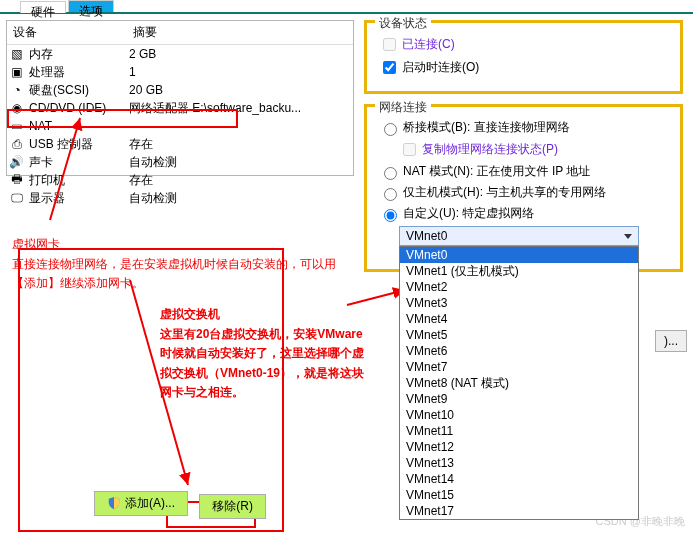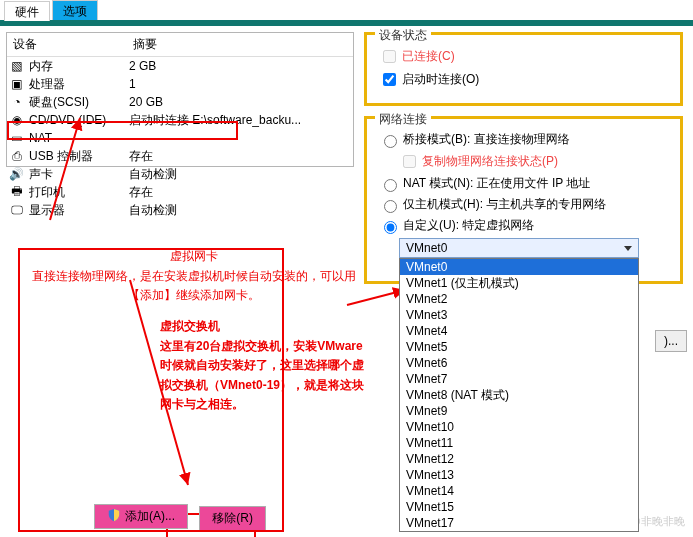--- a/index.html
+++ b/index.html
@@ -1,22 +1,22 @@
 <!DOCTYPE html>
 <html><head>
 <meta charset="utf-8">
 <style>
 * { box-sizing: border-box; font-family: "Microsoft YaHei", "Segoe UI", sans-serif; font-size: 12px; }
 body { margin: 0; background: #fff; width: 693px; height: 537px; position: relative; overflow: hidden; }
-.tabs { display: flex; border-bottom: 6px solid #0f766e; padding-left: 4px; height: 26px; }
+.tabs { display: flex; border-bottom: 2px solid #0f766e; padding-left: 20px; height: 14px; }
 .tab { padding: 2px 10px; border: 1px solid #ccc; border-bottom: none; margin-right: 2px; background: #fff; position: relative; top: 1px; }
 .tab.inactive { background: #0ea5e9; top: 0; }
 .main { display: flex; height: calc(100% - 22px); }
 .left-panel { width: 360px; padding: 6px; position: relative; }
-.device-table { border: 1px solid #b5b5b5; height: 135px; }
+.device-table { border: 1px solid #b5b5b5; height: 156px; }
 .tbl-head { display: flex; background: #fff; border-bottom: 1px solid #ddd; }
 .tbl-head div { padding: 3px 6px; font-weight: 400; }
 .col-dev { width: 120px; }
 .col-sum { flex: 1; }
 .tbl-row { display: flex; align-items: center; height: 18px; padding: 0 2px; }
 .tbl-row .icon { width: 16px; height: 16px; margin-right: 4px; display: flex; align-items: center; justify-content: center; }
 .tbl-row .dev-name { width: 100px; }
 .tbl-row .dev-sum { flex: 1; white-space: nowrap; overflow: hidden; text-overflow: ellipsis; }
 .selected-row { background: #fff; }
 .redbox-row { position: absolute; border: 2px solid #e00; pointer-events: none; }
@@ -27,25 +27,25 @@
 .check-row, .radio-row { display: flex; align-items: center; margin: 4px 0; }
 .check-row input, .radio-row input { margin-right: 6px; }
 .indent { margin-left: 20px; }
 .dropdown-wrap { position: relative; margin-left: 20px; margin-top: 4px; }
 .dropdown-sel { border: 1px solid #7a9fcd; background: #e8f0ff; padding: 2px 18px 2px 6px; width: 240px; position: relative; }
 .dropdown-sel::after { content: ""; position: absolute; right: 6px; top: 7px; border-left: 4px solid transparent; border-right: 4px solid transparent; border-top: 5px solid #333; }
 .dropdown-list { position: absolute; top: 20px; left: 0; width: 240px; border: 1px solid #777; background: #fff; z-index: 10; max-height: 280px; overflow: visible; }
 .dropdown-list div { padding: 1px 6px; line-height: 14px; }
 .dropdown-list .hl { background: #1e6fd9; color: #fff; }
 .buttons-bottom { position: absolute; bottom: 10px; left: 0; width: 360px; text-align: center; }
-.btn { border: 1px solid #adadad; background: #ec4899; padding: 3px 12px; margin: 0 4px; display: inline-flex; }
+.btn { border: 1px solid #adadad; background: #bef264; padding: 3px 12px; margin: 0 4px; display: inline-flex; align-items: center; }
 .shield { width: 14px; height: 14px; margin-right: 4px; }
 .adv-btn { position: absolute; right: 6px; top: 330px; border: 1px solid #adadad; background: #efefef; padding: 3px 8px; }
 svg.arrow { position: absolute; pointer-events: none; }
-.disabled-text { color: #ef4444; }
+.disabled-text { color: #6d28d9; }
 .watermark { position: absolute; right: 8px; bottom: 8px; color: #ccc; font-size: 11px; }
 </style>
 </head>
 <body>
 
 <div class="tabs">
   <div class="tab">硬件</div>
   <div class="tab inactive">选项</div>
 </div>
 
@@ -69,21 +69,21 @@
             <span class="dev-sum">1</span>
           </div>
           <div class="tbl-row">
             <span class="icon">◔</span>
             <span class="dev-name">硬盘(SCSI)</span>
             <span class="dev-sum">20 GB</span>
           </div>
           <div class="tbl-row">
             <span class="icon">◉</span>
             <span class="dev-name">CD/DVD (IDE)</span>
-            <span class="dev-sum">启动时连接 E:\software_backu...</span>
+            <span class="dev-sum">网络适配器 E:\software_backu...</span>
           </div>
           <div class="tbl-row selected-row">
             <span class="icon">▭</span>
             <span class="dev-sum">NAT</span>
           </div>
           <div class="tbl-row">
             <span class="icon">⎙</span>
             <span class="dev-name">USB 控制器</span>
             <span class="dev-sum">存在</span>
           </div>
@@ -100,21 +100,21 @@
           <div class="tbl-row">
             <span class="icon">🖵</span>
             <span class="dev-name">显示器</span>
             <span class="dev-sum">自动检测</span>
           </div>
         </div>
     </div>
 
     <div class="redbox-row" style="left:7px; top:95px; width:231px; height:19px;"></div>
 
-    <div class="annotation" style="left:24px; top:220px; width:340px;text-align:center;">
+    <div class="annotation" style="left:12px; top:220px; width:340px;">
       <span>虚拟网卡</span><br>
       <span>直接连接物理网络，是在安装虚拟机时候自动安装的，可以用【添加】继续添加网卡。</span>
     </div>
 
     <div class="annotation" style="left:160px; top:290px; width:210px;font-weight:bold;">
       <span>虚拟交换机</span><br>
       <span>这里有20台虚拟交换机，安装VMware时候就自动安装好了，这里选择哪个虚拟交换机（VMnet0-19），就是将这块网卡与之相连。</span>
     </div>
 
     <div class="redbox-row" style="left:166px; top:487px; width:90px; height:27px;"></div>

